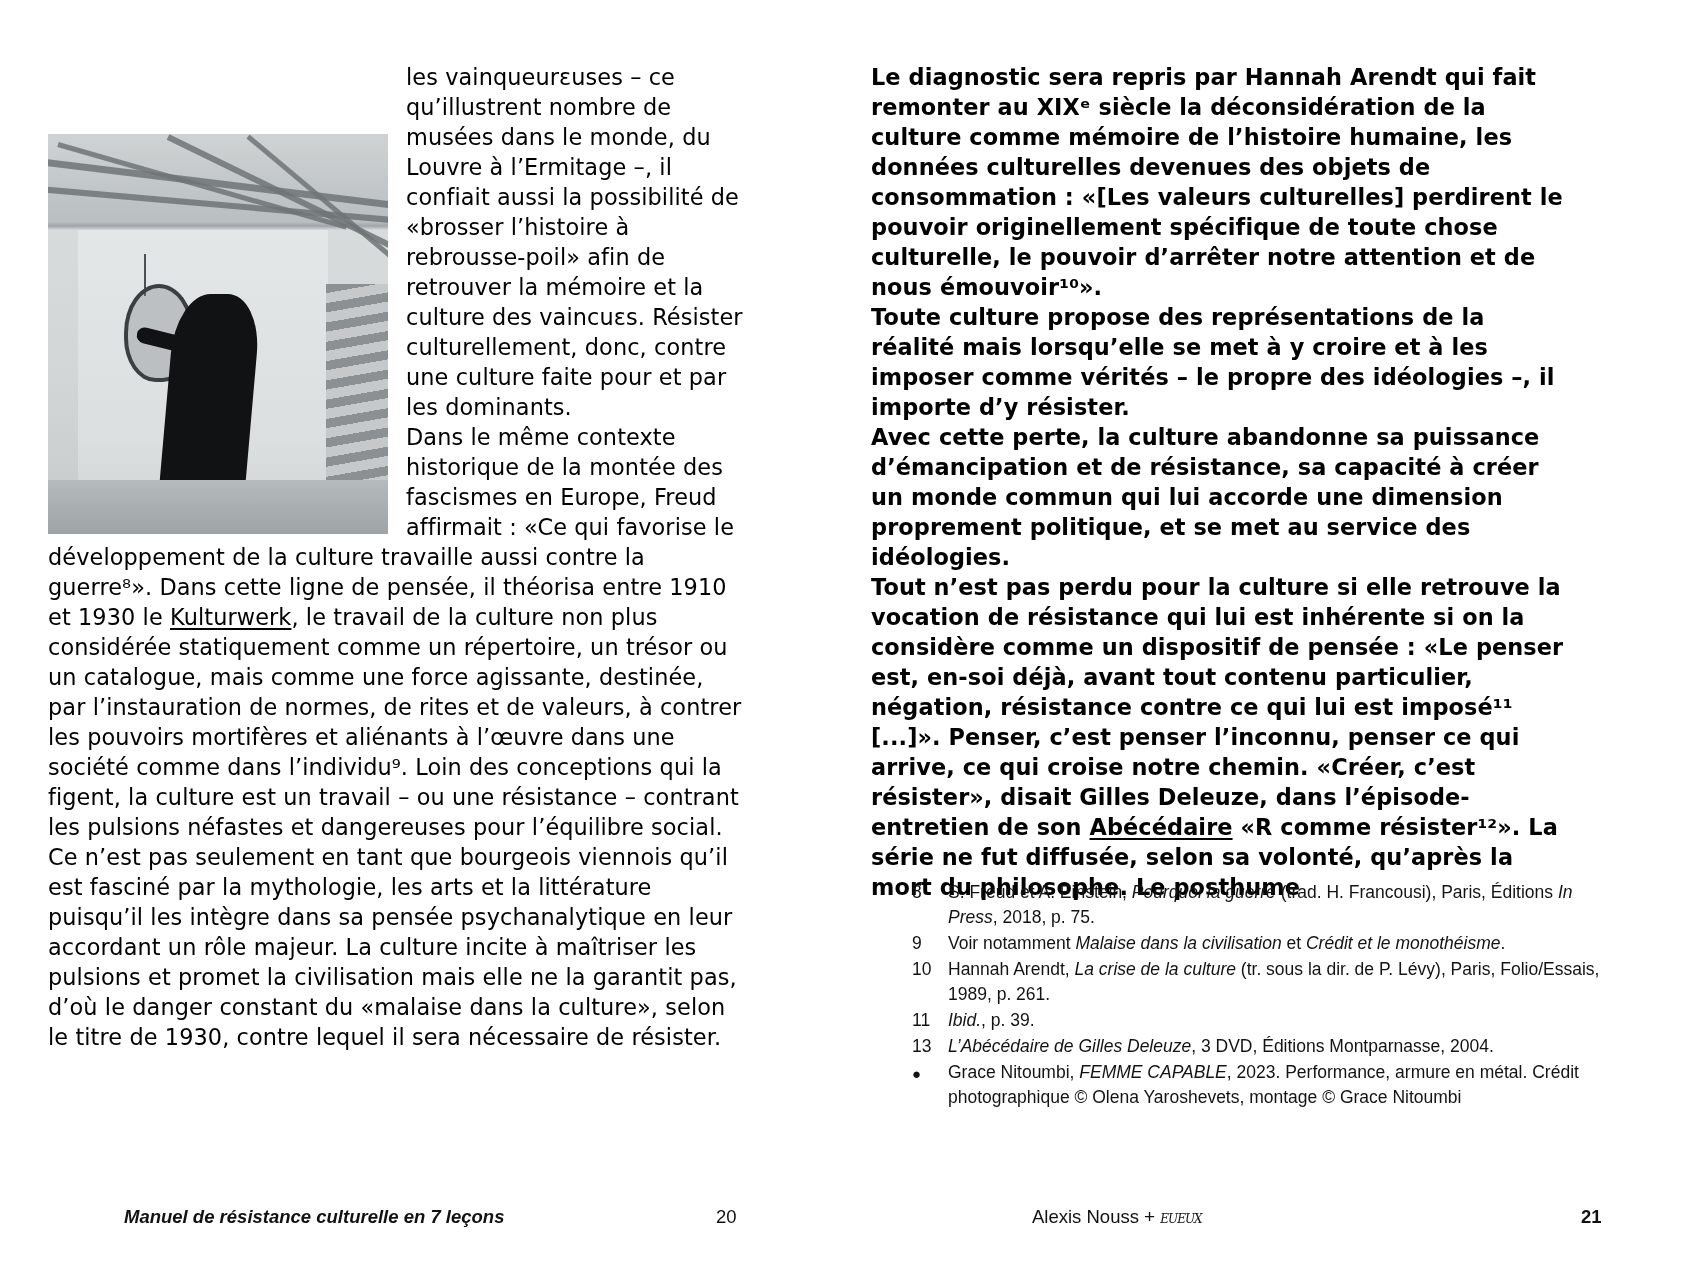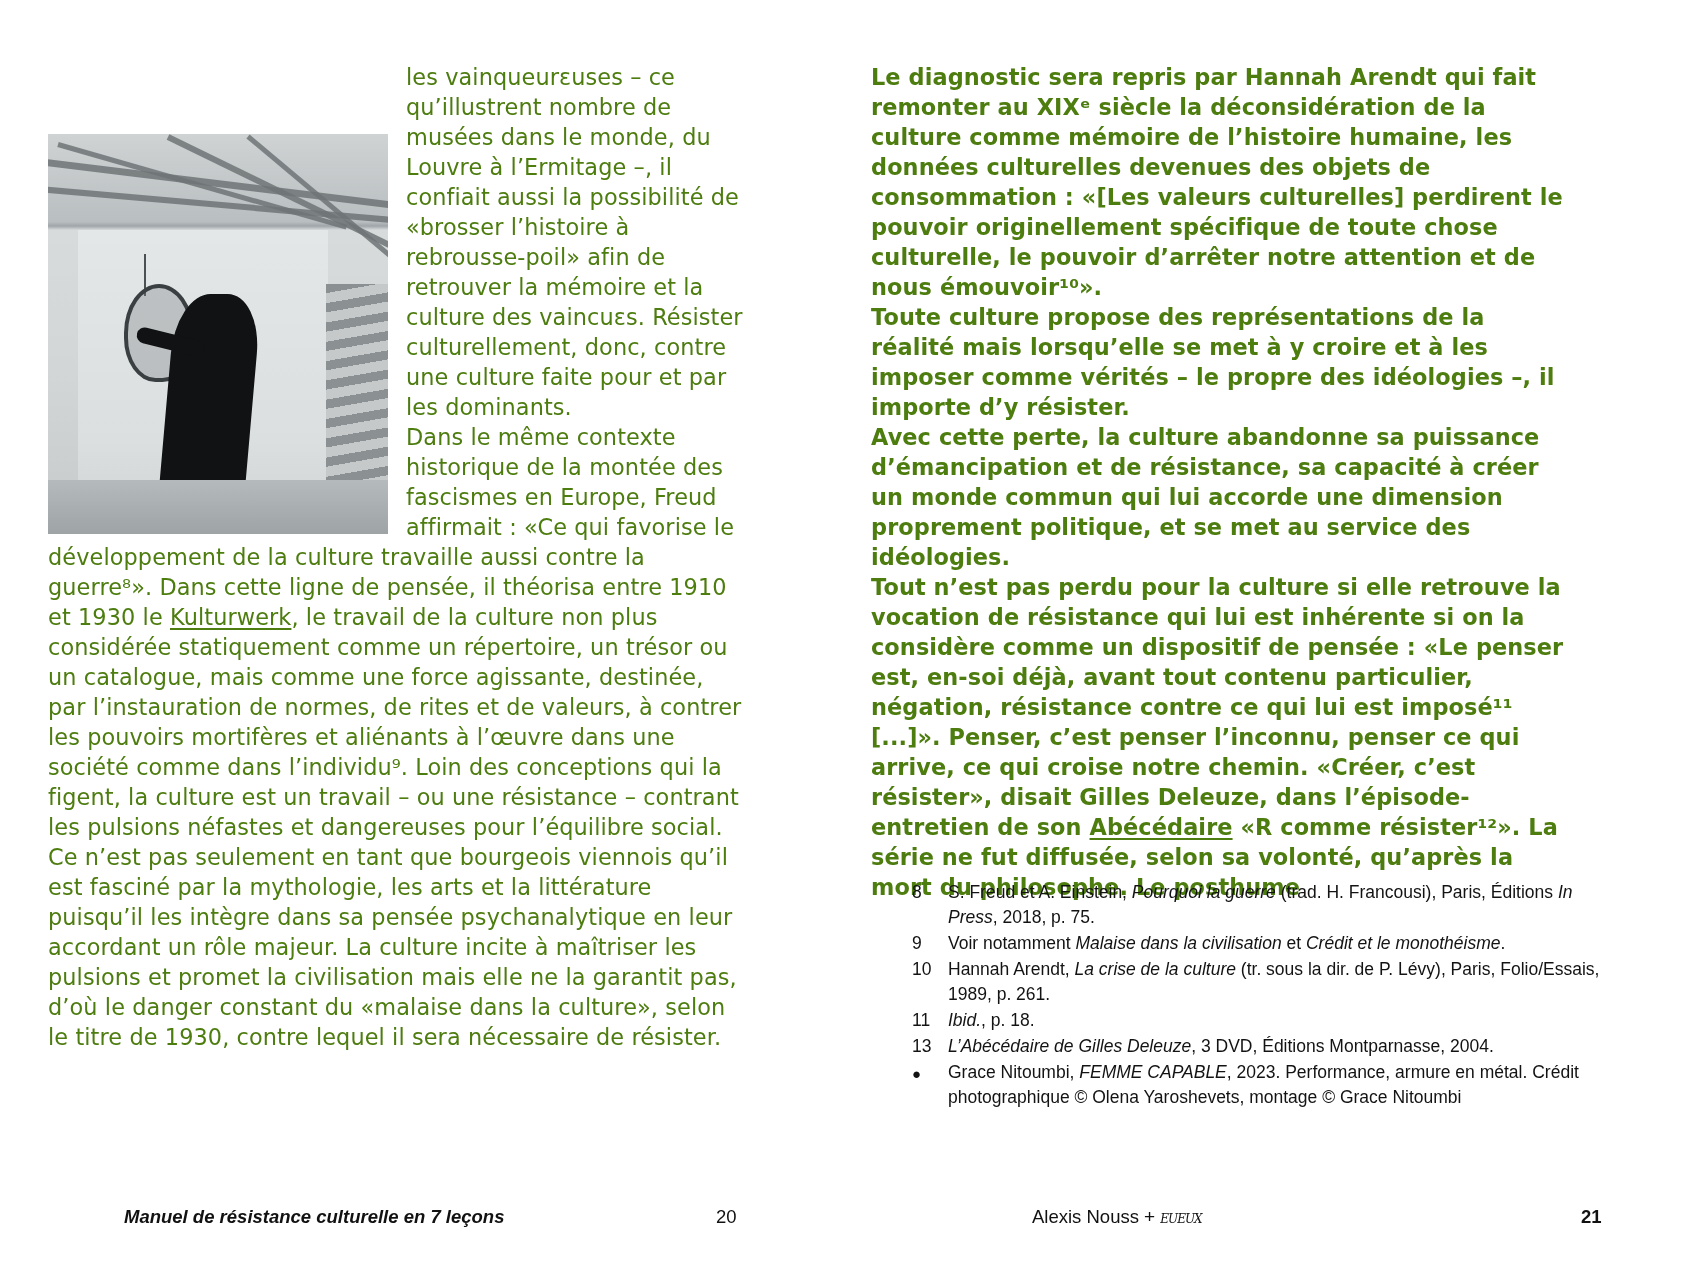--- a/index.html
+++ b/index.html
@@ -31,21 +31,21 @@
   }
   .page-left  { left: 48px; }
   .page-right { left: 871px; font-weight: bold; }
 
   .body-text {
     font-family: "DejaVu Sans", sans-serif;
     font-size: 22.4px;
     line-height: 30px;
     text-align: left;
     letter-spacing: 0.1px;
-    color: #4d7c0f;
+    color: #000000;
   }
   .body-text p { margin: 0; }
 
   
   .figure {
     float: left;
     width: 340px;
     height: 400px;
     margin: 72px 18px 6px 0;
     position: relative;
@@ -224,21 +224,21 @@
       <div class="note">
         <div class="note-num">9</div>
         <div class="note-body"><span>Voir notamment </span><i>Malaise dans la civilisation</i><span> et </span><i>Crédit et le monothéisme</i><span>.</span></div>
       </div>
       <div class="note">
         <div class="note-num">10</div>
         <div class="note-body"><span>Hannah Arendt, </span><i>La crise de la culture</i><span> (tr. sous la dir. de P. Lévy), Paris, Folio/Essais, 1989, p. 261.</span></div>
       </div>
       <div class="note">
         <div class="note-num">11</div>
-        <div class="note-body"><i>Ibid.</i><span>, p. 18.</span></div>
+        <div class="note-body"><i>Ibid.</i><span>, p. 39.</span></div>
       </div>
       <div class="note">
         <div class="note-num">13</div>
         <div class="note-body"><i>L’Abécédaire de Gilles Deleuze</i><span>, 3 DVD, Éditions Montparnasse, 2004.</span></div>
       </div>
       <div class="note">
         <div class="note-num dot">●</div>
         <div class="note-body"><span>Grace Nitoumbi, </span><i>FEMME CAPABLE</i><span>, 2023. Performance, armure en métal. Crédit photographique © Olena Yaroshevets, montage © Grace Nitoumbi</span></div>
       </div>
     </div>

